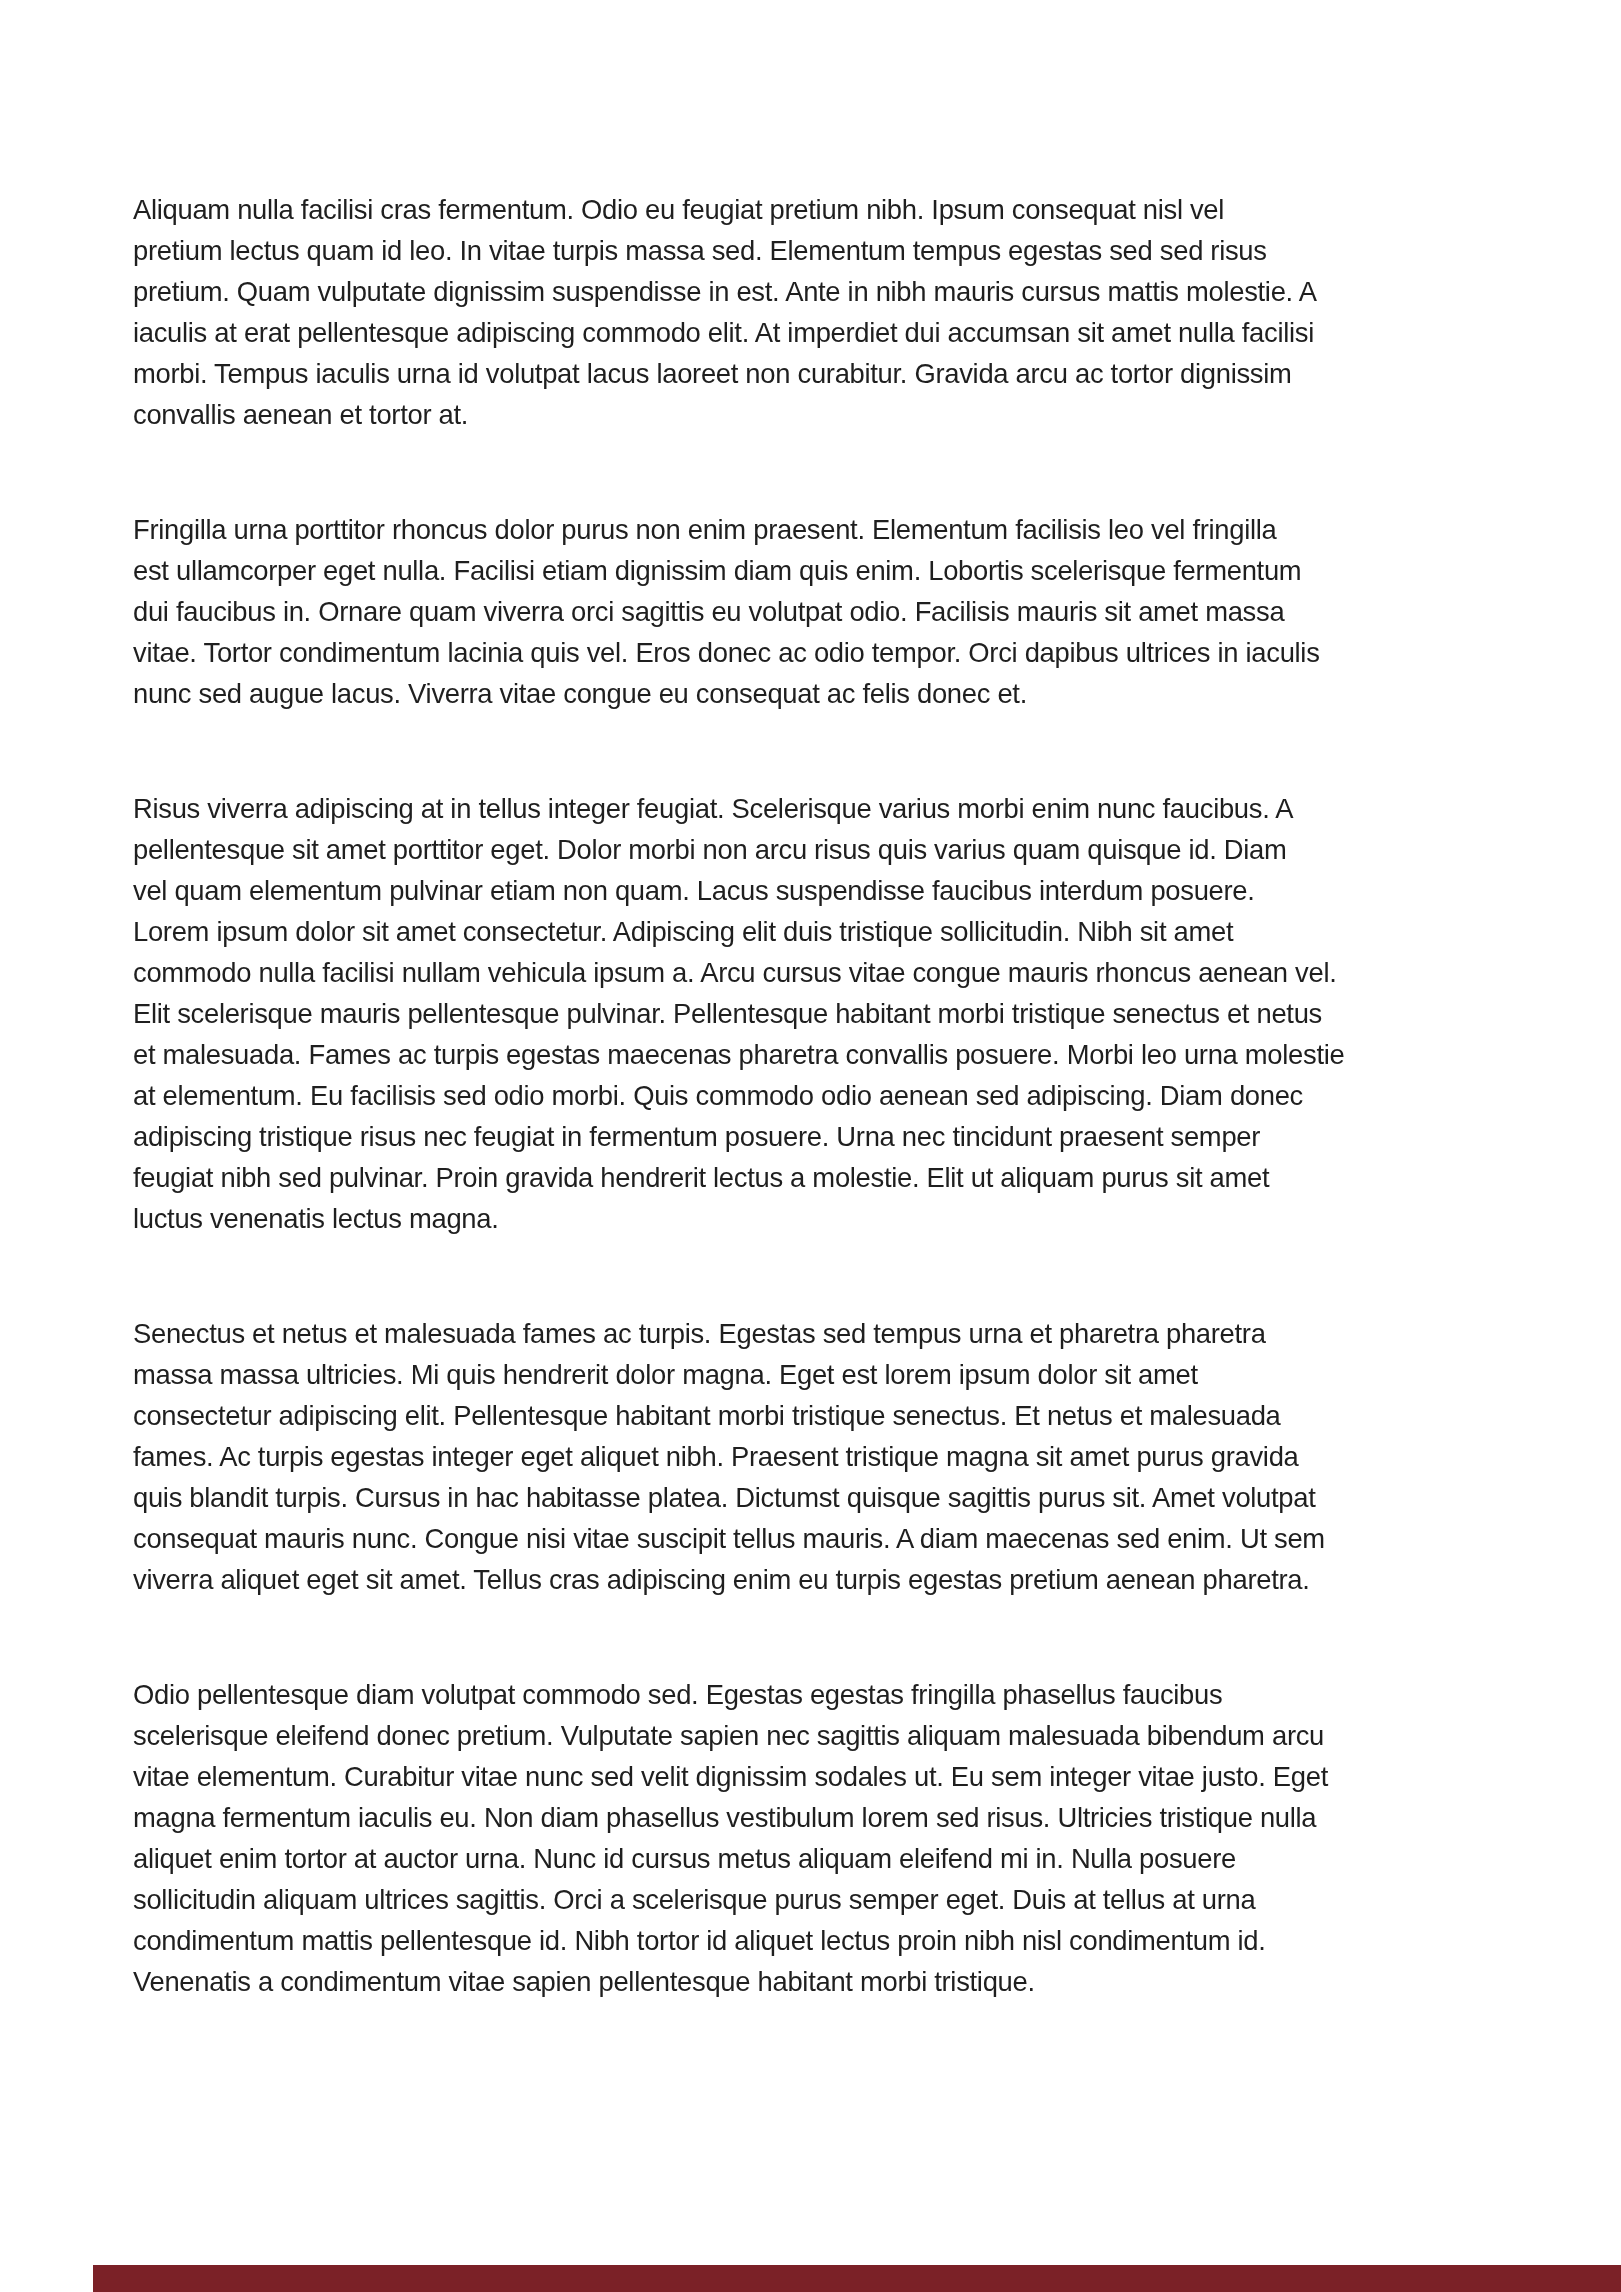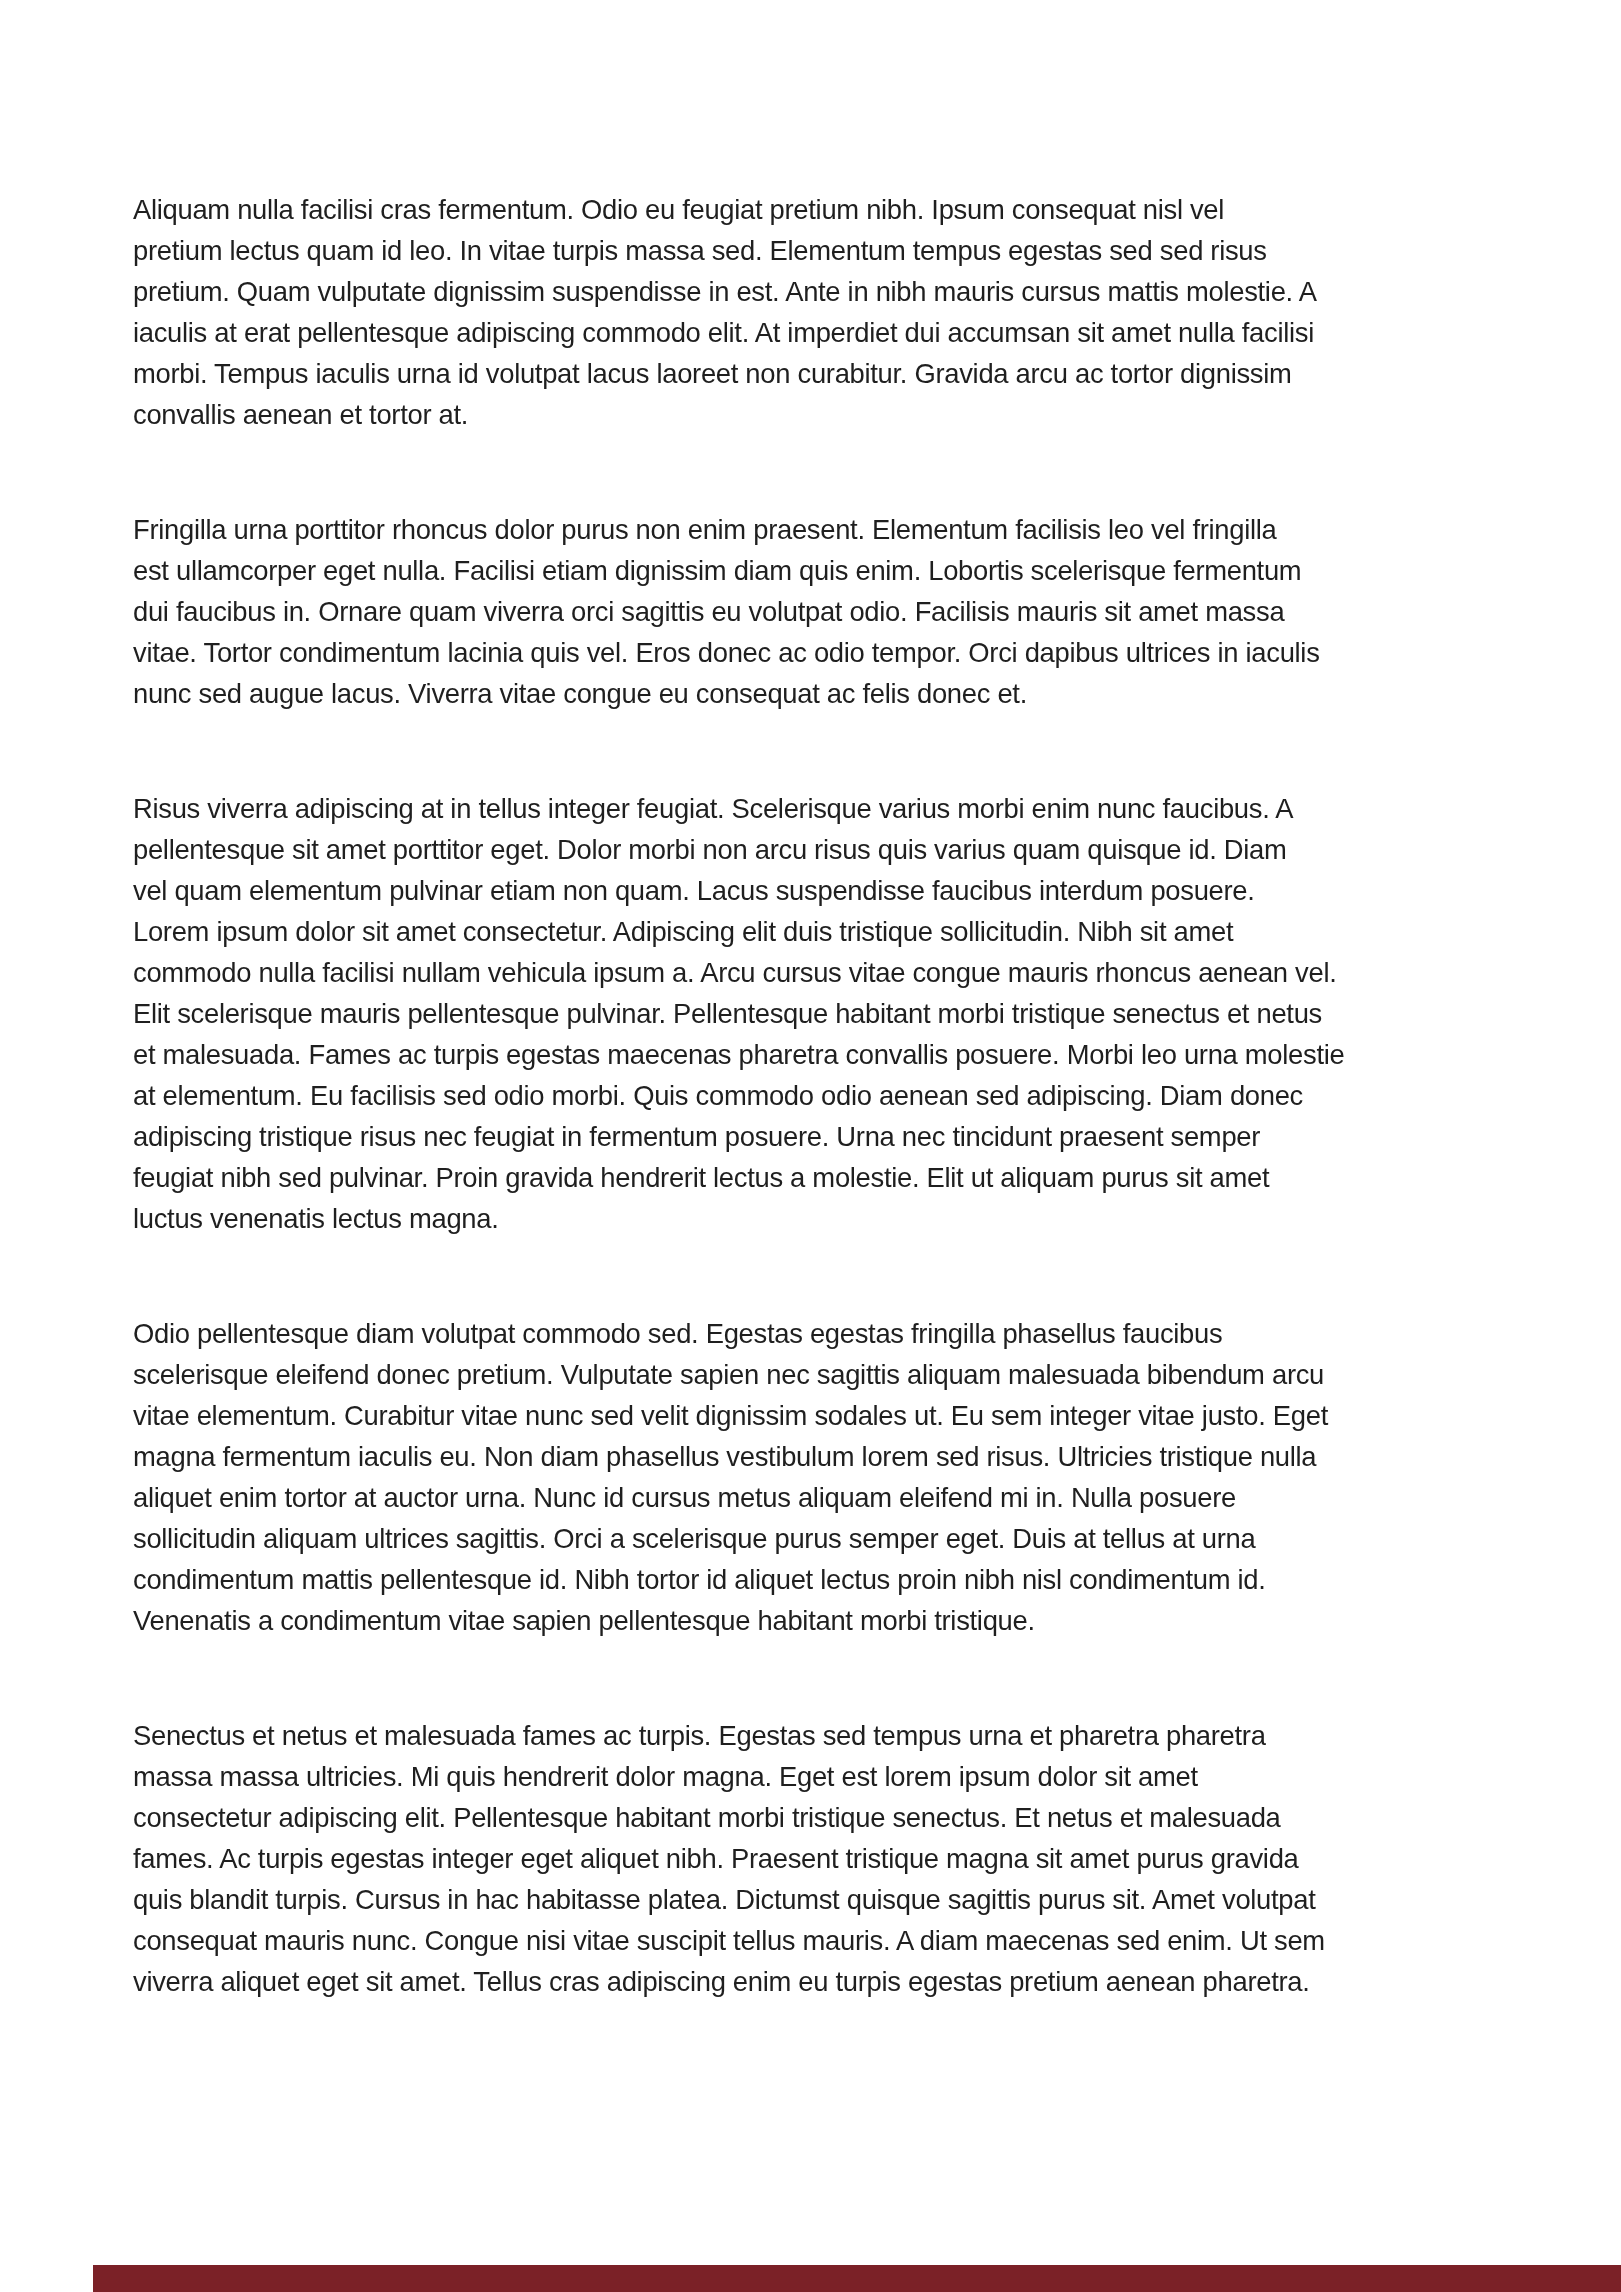--- a/index.html
+++ b/index.html
@@ -62,31 +62,31 @@
 pellentesque sit amet porttitor eget. Dolor morbi non arcu risus quis varius quam quisque id. Diam
 vel quam elementum pulvinar etiam non quam. Lacus suspendisse faucibus interdum posuere.
 Lorem ipsum dolor sit amet consectetur. Adipiscing elit duis tristique sollicitudin. Nibh sit amet
 commodo nulla facilisi nullam vehicula ipsum a. Arcu cursus vitae congue mauris rhoncus aenean vel.
 Elit scelerisque mauris pellentesque pulvinar. Pellentesque habitant morbi tristique senectus et netus
 et malesuada. Fames ac turpis egestas maecenas pharetra convallis posuere. Morbi leo urna molestie
 at elementum. Eu facilisis sed odio morbi. Quis commodo odio aenean sed adipiscing. Diam donec
 adipiscing tristique risus nec feugiat in fermentum posuere. Urna nec tincidunt praesent semper
 feugiat nibh sed pulvinar. Proin gravida hendrerit lectus a molestie. Elit ut aliquam purus sit amet
 luctus venenatis lectus magna.</p>
+    <p class="para">Senectus et netus et malesuada fames ac turpis. Egestas sed tempus urna et pharetra pharetra
+massa massa ultricies. Mi quis hendrerit dolor magna. Eget est lorem ipsum dolor sit amet
+consectetur adipiscing elit. Pellentesque habitant morbi tristique senectus. Et netus et malesuada
+fames. Ac turpis egestas integer eget aliquet nibh. Praesent tristique magna sit amet purus gravida
+quis blandit turpis. Cursus in hac habitasse platea. Dictumst quisque sagittis purus sit. Amet volutpat
+consequat mauris nunc. Congue nisi vitae suscipit tellus mauris. A diam maecenas sed enim. Ut sem
+viverra aliquet eget sit amet. Tellus cras adipiscing enim eu turpis egestas pretium aenean pharetra.</p>
     <p class="para">Odio pellentesque diam volutpat commodo sed. Egestas egestas fringilla phasellus faucibus
 scelerisque eleifend donec pretium. Vulputate sapien nec sagittis aliquam malesuada bibendum arcu
 vitae elementum. Curabitur vitae nunc sed velit dignissim sodales ut. Eu sem integer vitae justo. Eget
 magna fermentum iaculis eu. Non diam phasellus vestibulum lorem sed risus. Ultricies tristique nulla
 aliquet enim tortor at auctor urna. Nunc id cursus metus aliquam eleifend mi in. Nulla posuere
 sollicitudin aliquam ultrices sagittis. Orci a scelerisque purus semper eget. Duis at tellus at urna
 condimentum mattis pellentesque id. Nibh tortor id aliquet lectus proin nibh nisl condimentum id.
 Venenatis a condimentum vitae sapien pellentesque habitant morbi tristique.</p>
-    <p class="para">Senectus et netus et malesuada fames ac turpis. Egestas sed tempus urna et pharetra pharetra
-massa massa ultricies. Mi quis hendrerit dolor magna. Eget est lorem ipsum dolor sit amet
-consectetur adipiscing elit. Pellentesque habitant morbi tristique senectus. Et netus et malesuada
-fames. Ac turpis egestas integer eget aliquet nibh. Praesent tristique magna sit amet purus gravida
-quis blandit turpis. Cursus in hac habitasse platea. Dictumst quisque sagittis purus sit. Amet volutpat
-consequat mauris nunc. Congue nisi vitae suscipit tellus mauris. A diam maecenas sed enim. Ut sem
-viverra aliquet eget sit amet. Tellus cras adipiscing enim eu turpis egestas pretium aenean pharetra.</p>
   </div>
   <div class="bottom-bar" style="background: rgb(123, 33, 39);"></div>
 </div>
 
 
 </body></html>

